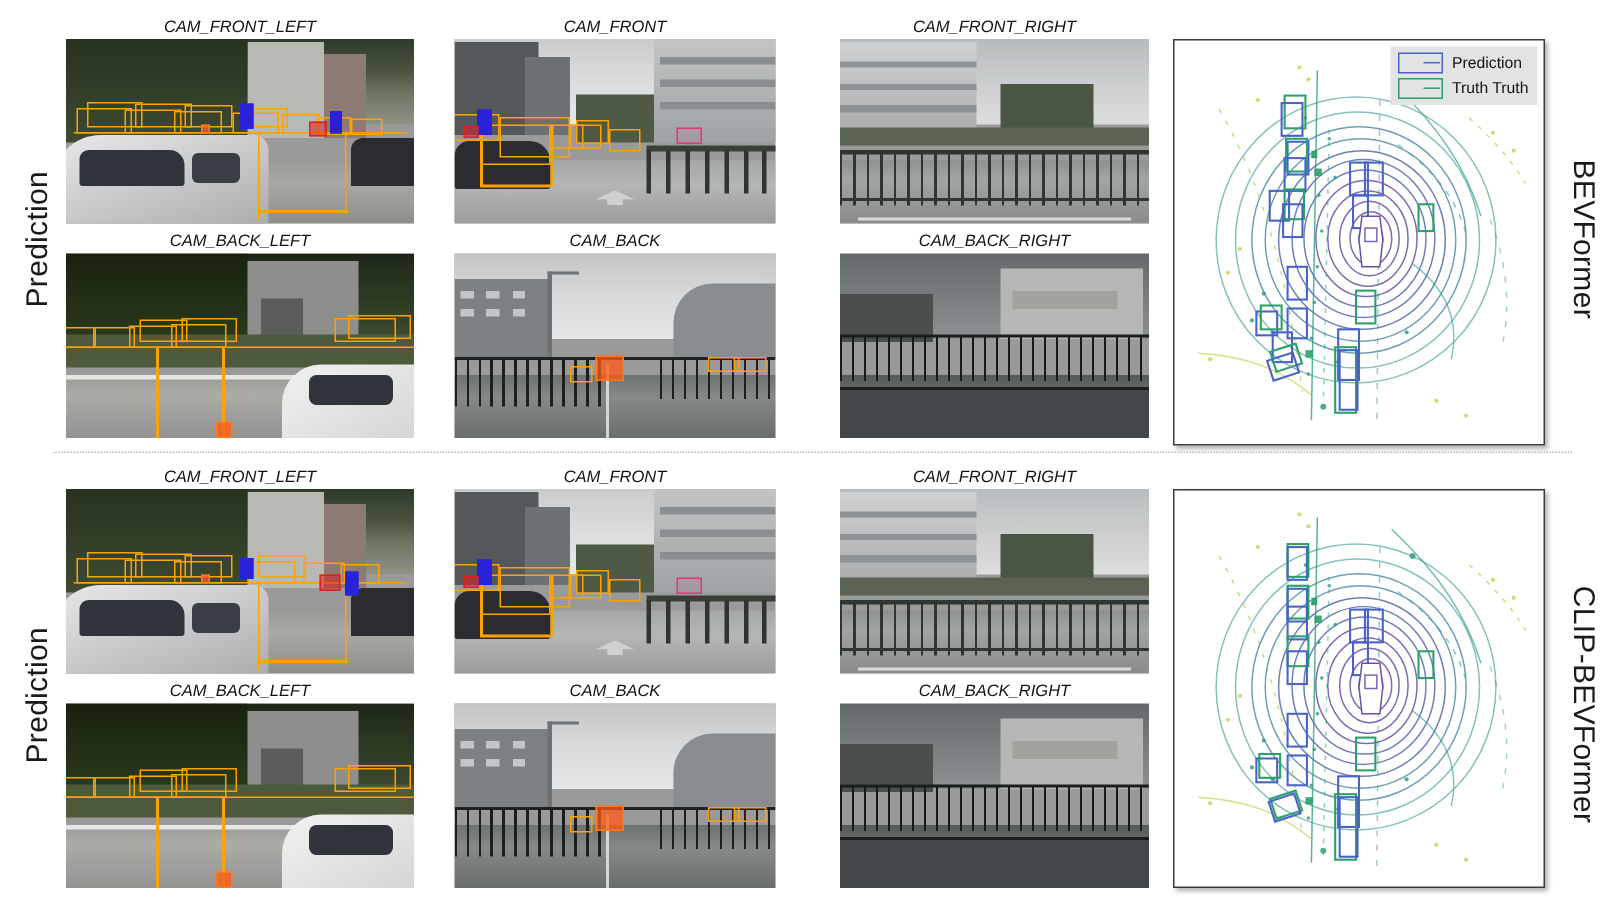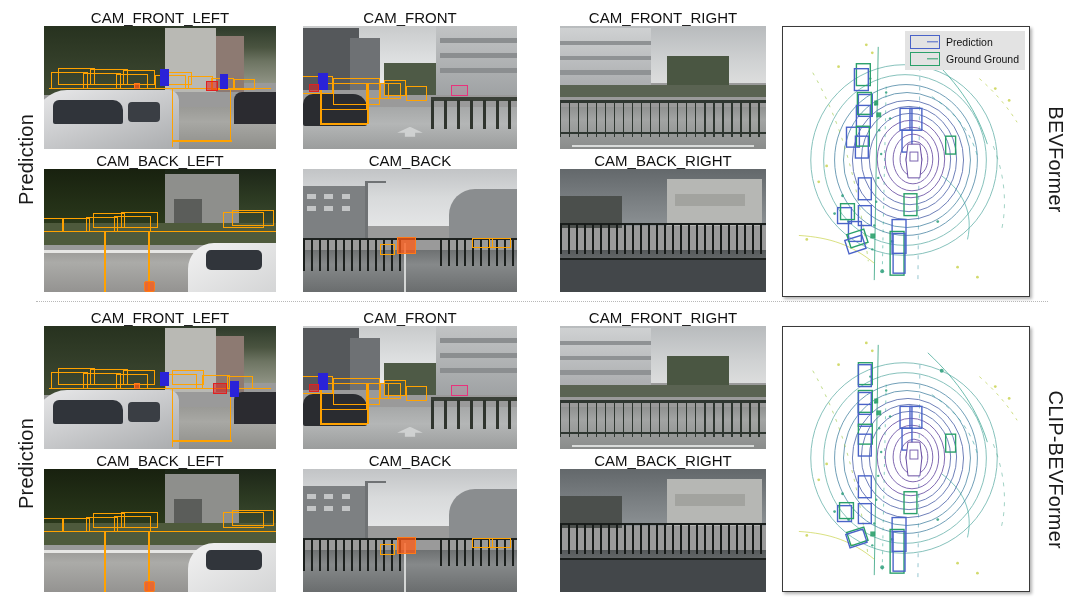--- a/index.html
+++ b/index.html
@@ -15,22 +15,22 @@
     white-space:nowrap;
     transform-origin:center center;
   }
   .side-label.left{transform:rotate(-90deg);}
   .side-label.right{transform:rotate(90deg);}
 
   
   .cam-cell{position:absolute;}
   .cam-title{
     position:absolute;top:0;left:0;width:100%;
-    text-align:center;font-size:15px;color:#111;
-    line-height:14px;white-space:nowrap;
+    text-align:center;font-size:11px;color:#111;
+    line-height:14px;white-space:nowrap;font-style:italic;
   }
   .cam-img{
     position:absolute;left:0;top:15px;width:100%;height:calc(100% - 15px);
     overflow:hidden;background:#9a9a9a;
   }
   .cam-img .scene{position:absolute;inset:0;}
 
   
   .sky{position:absolute;left:0;top:0;width:100%;height:46%;}
   .ground{position:absolute;left:0;bottom:0;width:100%;height:34%;}
@@ -375,21 +375,21 @@
         <rect x="128" y="126" width="8" height="9" fill="none" stroke="#7a63b0" stroke-width="1"></rect>
       </svg>
 
       <div class="legend">
         <div class="legend-row">
           <span class="legend-key pred"></span>
           <span class="legend-text">Prediction</span>
         </div>
         <div class="legend-row">
           <span class="legend-key gt"></span>
-          <span class="legend-text">Ground Ground</span>
+          <span class="legend-text">Truth Truth</span>
         </div>
       </div>
     </div>
   </div>
 
   <div class="divider" style="left:36px;top:301px;width:1012px;"></div>
 
   <div class="side-label left" style="left:-22px;top:452px;width:96px;text-align:center;">Prediction</div>
 
   <div class="side-label right" style="right:-48px;top:452px;width:146px;text-align:center;">CLIP-BEVFormer</div>

